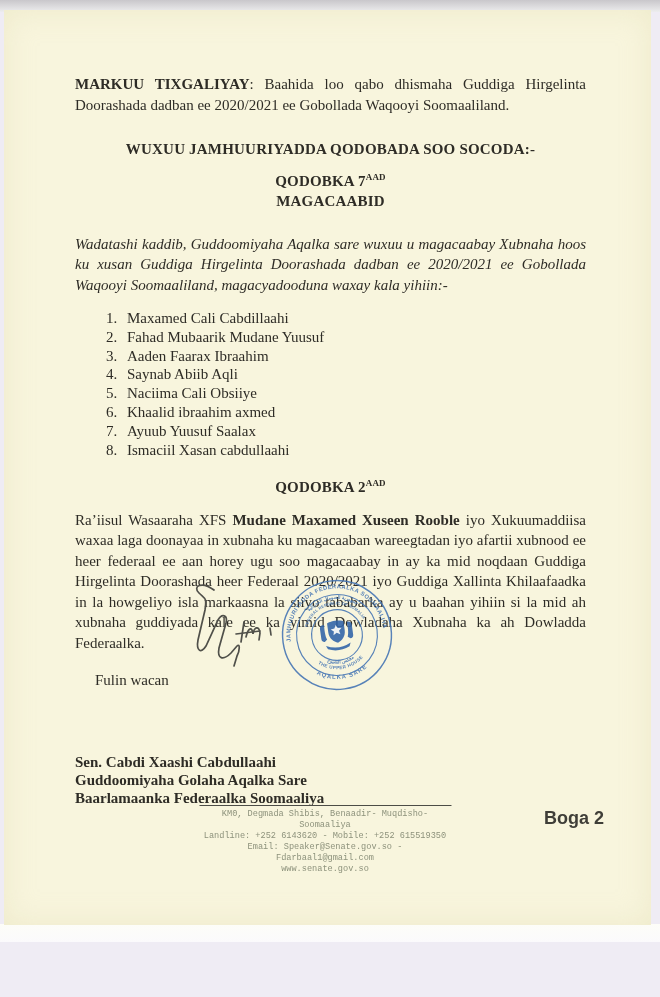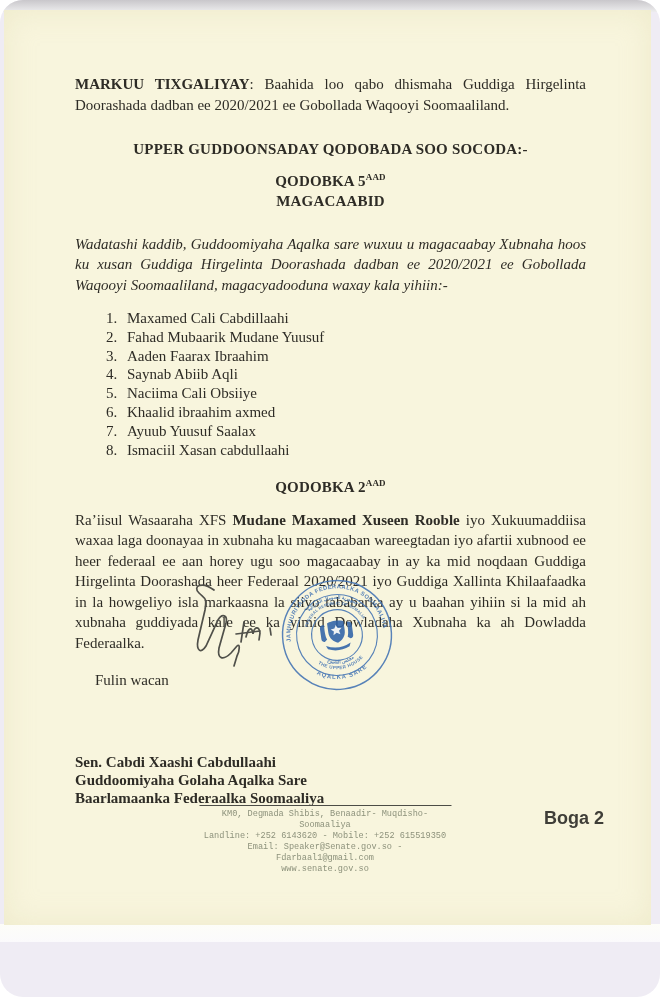--- a/index.html
+++ b/index.html
@@ -5,21 +5,20 @@
   * { margin: 0; padding: 0; box-sizing: border-box; }
   html, body { width: 660px; }
   body { font-family: "Liberation Serif", serif; }
 
   .screen {
     position: relative;
     width: 660px;
     height: 997px;
     overflow: hidden;
     background: #efecf4;
-    border-radius: 23px;
   }
   .backdrop-top {
     position: absolute;
     left: 0; top: 0;
     width: 660px; height: 12px;
     background: linear-gradient(#c9c7cb, #ededee);
   }
   .backdrop-bottom-white {
     position: absolute;
     left: 0; top: 924px;
@@ -107,23 +106,23 @@
 
 <div class="screen">
   <div class="backdrop-top"></div>
   <div class="backdrop-bottom-white"></div>
 
   <div class="paper">
     <div class="content">
 
       <p class="para para-lead"><strong>MARKUU TIXGALIYAY</strong><span>: Baahida loo qabo dhismaha Guddiga Hirgelinta Doorashada dadban ee 2020/2021 ee Gobollada Waqooyi Soomaaliland.</span></p>
 
-      <div class="h-center h-main">UPPER GUDDOONSADAY QODOBADA SOO SOCODA:-</div>
+      <div class="h-center h-main">WUXUU JAMHUURIYADDA QODOBADA SOO SOCODA:-</div>
 
-      <div class="h-center h-qodob"><span>QODOBKA 5</span><sup>AAD</sup></div>
+      <div class="h-center h-qodob"><span>QODOBKA 7</span><sup>AAD</sup></div>
       <div class="h-center">MAGACAABID</div>
 
       <p class="para" style="margin-top:22px;font-style:italic;">Wadatashi kaddib, Guddoomiyaha Aqalka sare wuxuu u magacaabay Xubnaha hoos ku xusan Guddiga Hirgelinta Doorashada dadban ee 2020/2021 ee Gobollada Waqooyi Soomaaliland, magacyadooduna waxay kala yihiin:-</p>
 
       <ol class="members">
         <li>Maxamed Cali Cabdillaahi</li>
         <li>Fahad Mubaarik Mudane Yuusuf</li>
         <li>Aaden Faarax Ibraahim</li>
         <li>Saynab Abiib Aqli</li>
         <li>Naciima Cali Obsiiye</li>

